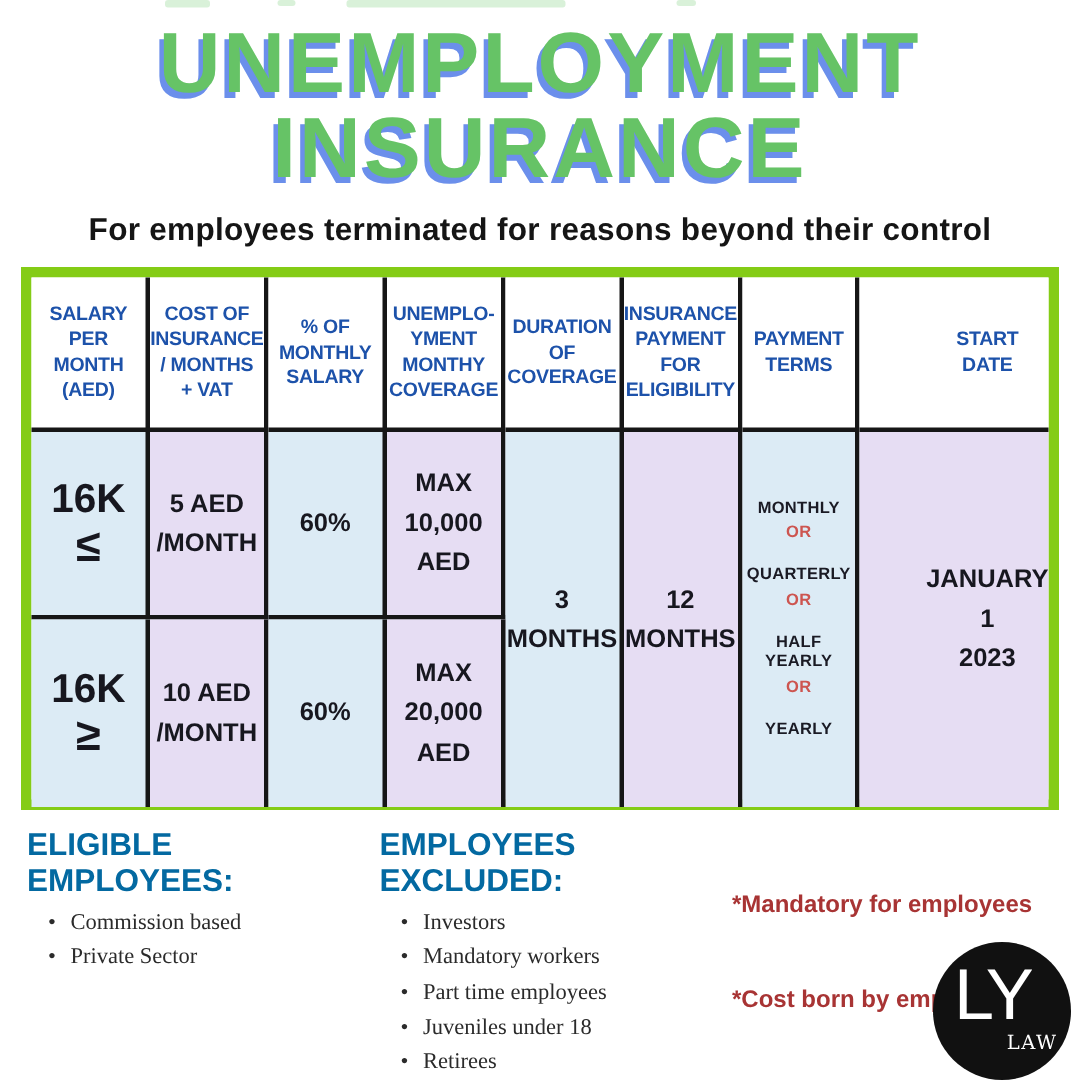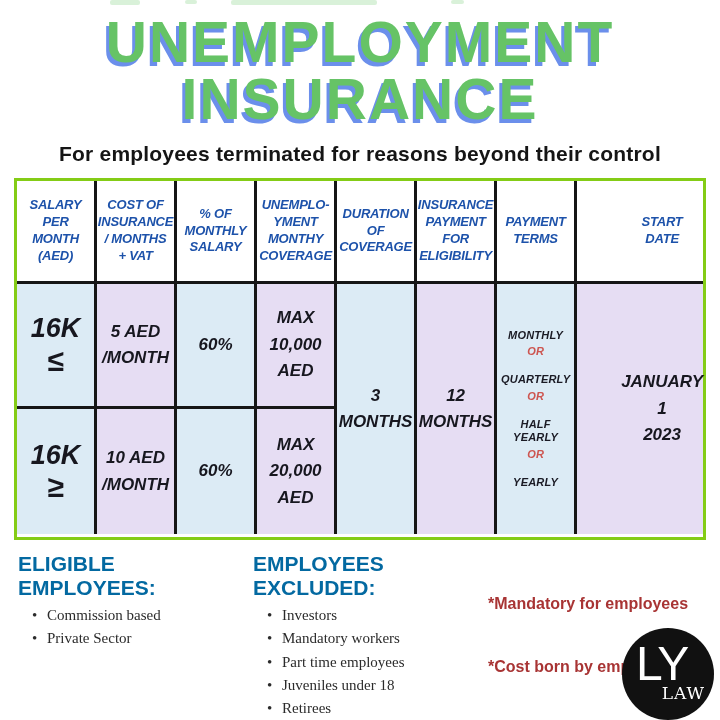--- a/index.html
+++ b/index.html
@@ -24,25 +24,24 @@
     white-space:nowrap;
   }
   .subtitle {
     position:absolute; top:142px; left:0; width:720px; text-align:center;
     font-size:21px; font-weight:bold; color:#151515; letter-spacing:.2px;
   }
 
   
   .insurance-table {
     position:absolute; left:14px; top:178px; width:692px; height:362px;
-    border:3px solid #84cc16; box-sizing:border-box;
+    border:7px solid #84cc16; box-sizing:border-box;
     display:grid;
     grid-template-columns:repeat(8, 1fr);
     grid-template-rows:103px 125px 125px;
-    font-style:italic;
   }
   .cell {
     box-sizing:border-box;
     display:flex; flex-direction:column; align-items:center; justify-content:center;
     text-align:center;
     border-right:3px solid #161616;
   }
   .cell.last-col { border-right:none;padding-left:44px; }
   .hdr {
     background:#ffffff; color:#1d52aa;
@@ -77,21 +76,21 @@
   .ly-law-logo {
     position:absolute; left:622px; top:628px; width:92px; height:92px;
     background:#111111; border-radius:50%;
   }
   .logo-main {
     position:absolute; left:14px; top:8px;
     font-family:Liberation Sans, sans-serif; font-size:48px; color:#ffffff; letter-spacing:-2px;
   }
   .logo-sub {
     position:absolute; right:9px; bottom:17px;
-    font-family:"DejaVu Serif", serif; font-size:17px; color:#ffffff; letter-spacing:1px;
+    font-family:"DejaVu Serif", serif; font-size:13px; color:#ffffff; letter-spacing:1px;
   }
 </style>
 </head>
 <body>
 
 <div class="artifact a1"></div>
 <div class="artifact a2"></div>
 <div class="artifact a3"></div>
 <div class="artifact a4"></div>
 

